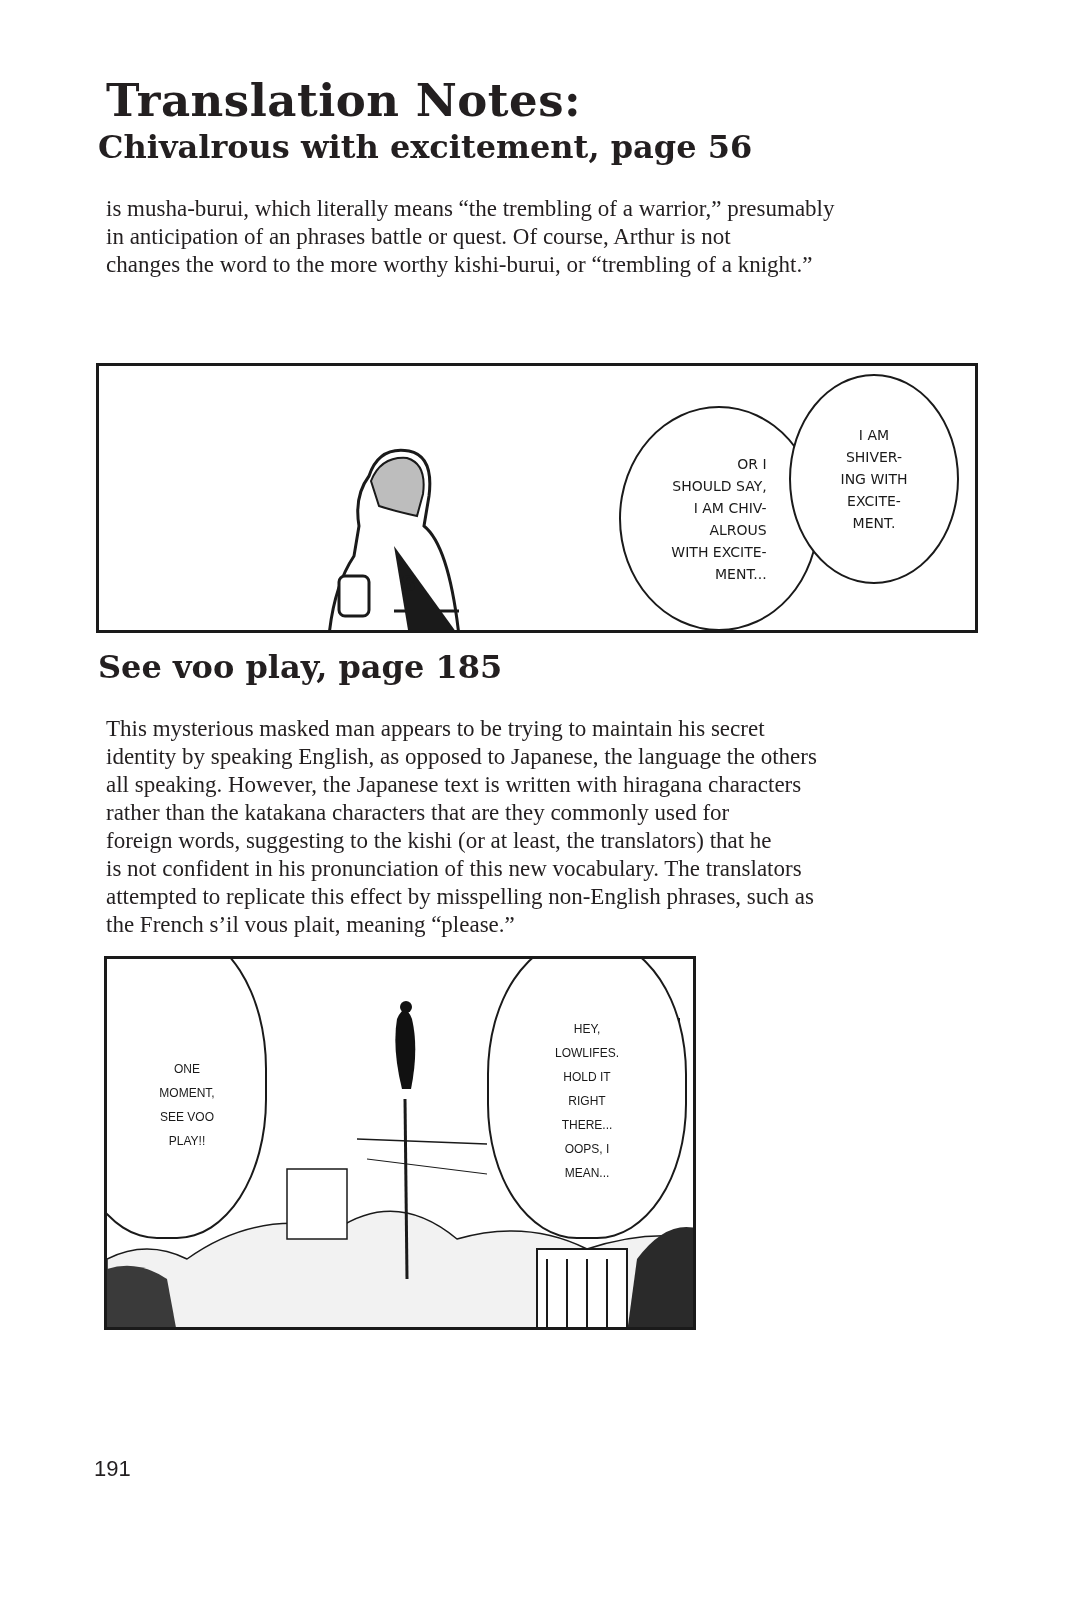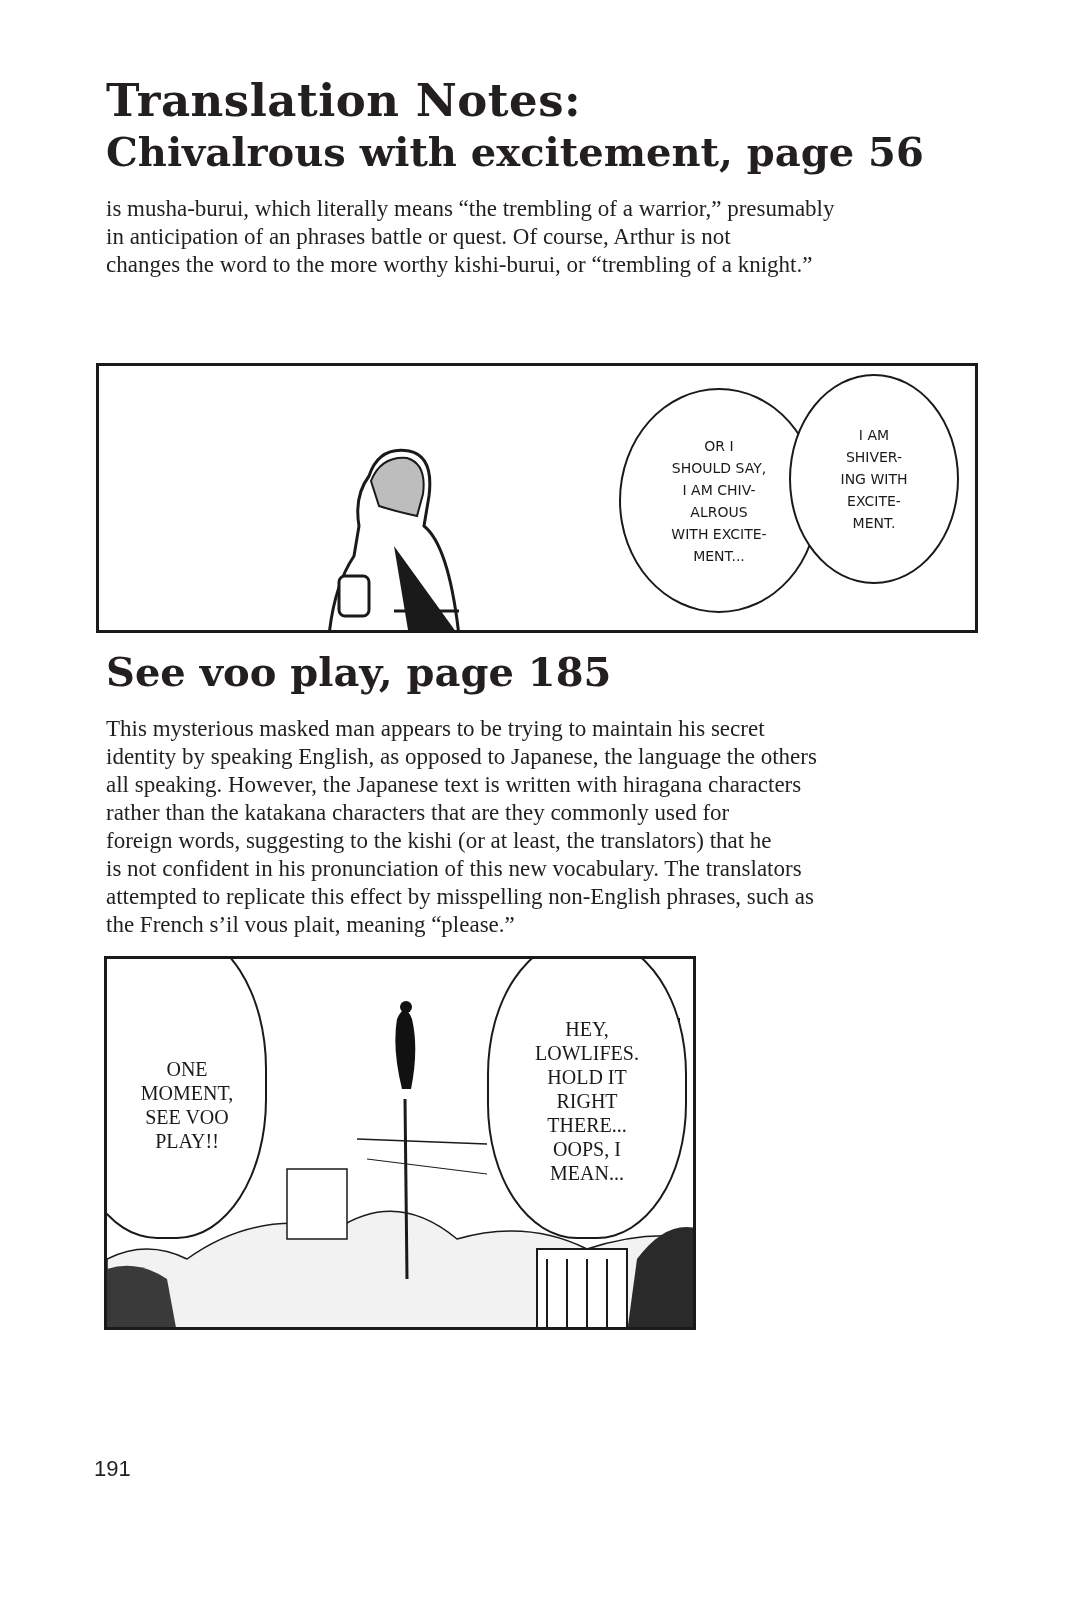--- a/index.html
+++ b/index.html
@@ -1,23 +1,23 @@
 <!DOCTYPE html>
 <html><head>
   <meta charset="utf-8">
   <style>
     html, body { margin: 0; padding: 0; background: #ffffff; }
     body { width: 1067px; height: 1600px; position: relative; overflow: hidden; color: #231f20; }
     .title { position: absolute; left: 106px; top: 74px; font-family: "DejaVu Serif", serif; font-weight: bold; font-size: 45px; letter-spacing: 0.5px; margin: 0; }
-    .section-heading { position: absolute; left: 106px; font-family: "DejaVu Serif", serif; font-weight: bold; font-size: 40px; margin: 0; }
+    .section-heading { position: absolute; left: 98px; font-family: "DejaVu Serif", serif; font-weight: bold; font-size: 32px; margin: 0; }
     .para { position: absolute; left: 106px; width: 870px; font-family: "Liberation Serif", serif; font-size: 23px; line-height: 28px; margin: 0; }
     .panel { position: absolute; border: 3px solid #1a1a1a; background: #ffffff; overflow: hidden; box-sizing: border-box; }
     .bubble { position: absolute; background: #fff; border: 2.5px solid #1a1a1a; border-radius: 50%; display: flex; align-items: center; justify-content: center; text-align: center; box-sizing: border-box; }
     .bubble-text { font-family: "DejaVu Sans", sans-serif; font-size: 14px; line-height: 22px; white-space: pre-line; color: #1a1a1a; }
-    .caption-text { position: absolute; font-family: Liberation Serif, serif; font-size: 20px; line-height: 24px; white-space: pre-line; text-align: center; color: #1a1a1a; }
+    .caption-text { position: absolute; font-family: Liberation Sans, sans-serif; font-size: 12px; line-height: 24px; white-space: pre-line; text-align: center; color: #1a1a1a; }
     .page-number { position: absolute; left: 94px; top: 1456px; font-family: Liberation Sans, sans-serif; font-size: 22px; margin: 0; }
   </style>
 </head>
 <body>
 
 <h1 class="title">Translation Notes:</h1>
 
 <h2 class="section-heading" style="top:128px;">Chivalrous with excitement, page 56</h2>
 
 <div class="para" style="top:195px;">
@@ -28,21 +28,21 @@
 
 <div class="panel" style="left:96px; top:363px; width:882px; height:270px;">
   <svg style="position:absolute; left:200px; top:70px;" width="180" height="200" viewBox="0 0 180 200">
     <path d="M70 40 Q80 10 110 15 Q135 20 130 60 L125 90 Q150 110 160 200 L30 200 Q35 150 55 120 L60 90 Q55 60 70 40 Z" fill="#fff" stroke="#1a1a1a" stroke-width="3"></path>
     <path d="M72 45 Q82 20 108 22 Q128 28 124 58 L118 80 Q95 75 80 70 Z" fill="#bdbdbd" stroke="#1a1a1a" stroke-width="2"></path>
     <path d="M95 110 L160 200 L110 200 Z" fill="#1a1a1a"></path>
     <rect x="40" y="140" width="30" height="40" rx="6" fill="#fff" stroke="#1a1a1a" stroke-width="3"></rect>
     <text x="102" y="155" font-family="DejaVu Sans, sans-serif" font-size="22" font-weight="bold" fill="#1a1a1a">8</text>
     <line x1="95" y1="175" x2="160" y2="175" stroke="#1a1a1a" stroke-width="3"></line>
   </svg>
-  <div class="bubble" style="left:520px; top:22px; width:200px; height:225px;">
+  <div class="bubble" style="left:520px; top:40px; width:200px; height:225px;text-align:right;">
     <span class="bubble-text">OR I
 SHOULD SAY,
 I AM CHIV-
 ALROUS
 WITH EXCITE-
 MENT...</span>
   </div>
   <div class="bubble" style="left:690px; top:8px; width:170px; height:210px;">
     <span class="bubble-text">I AM
 SHIVER-

